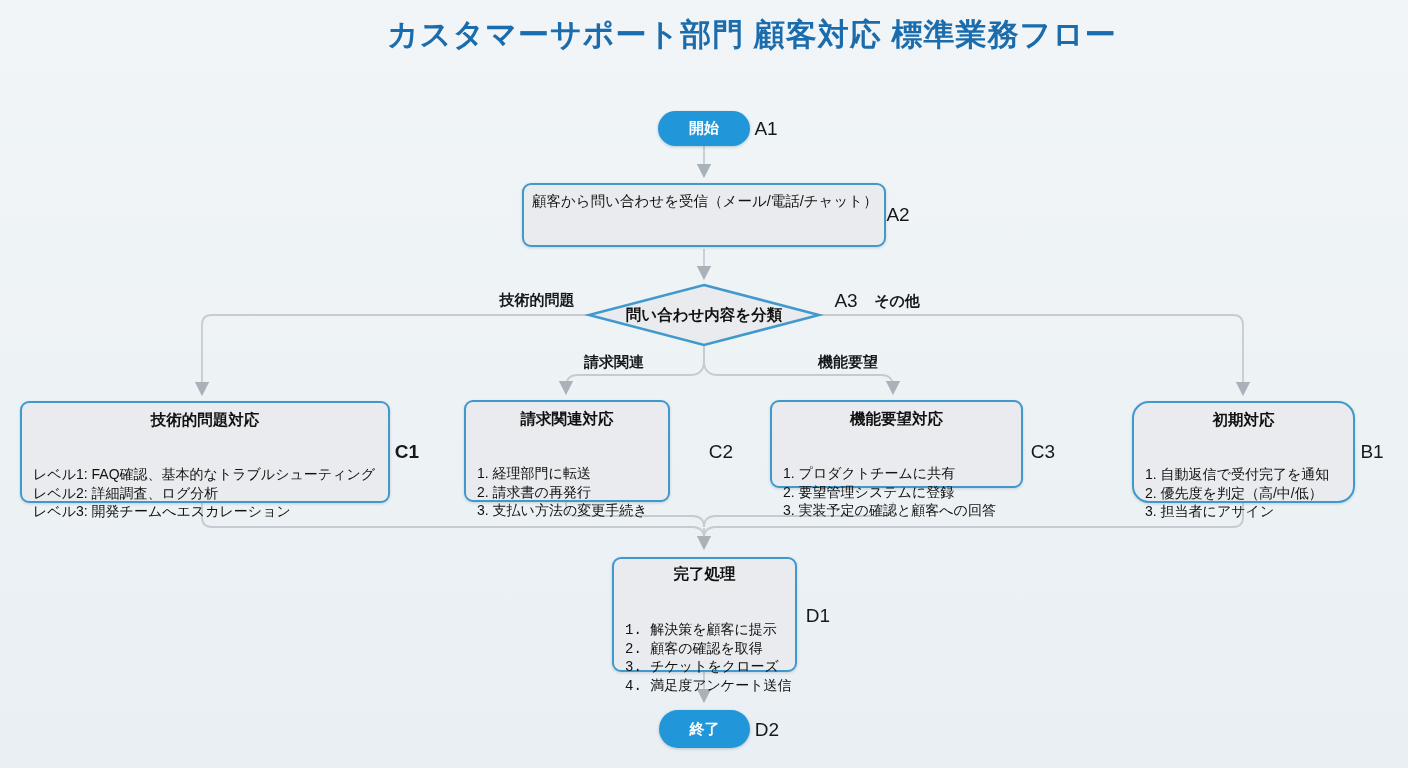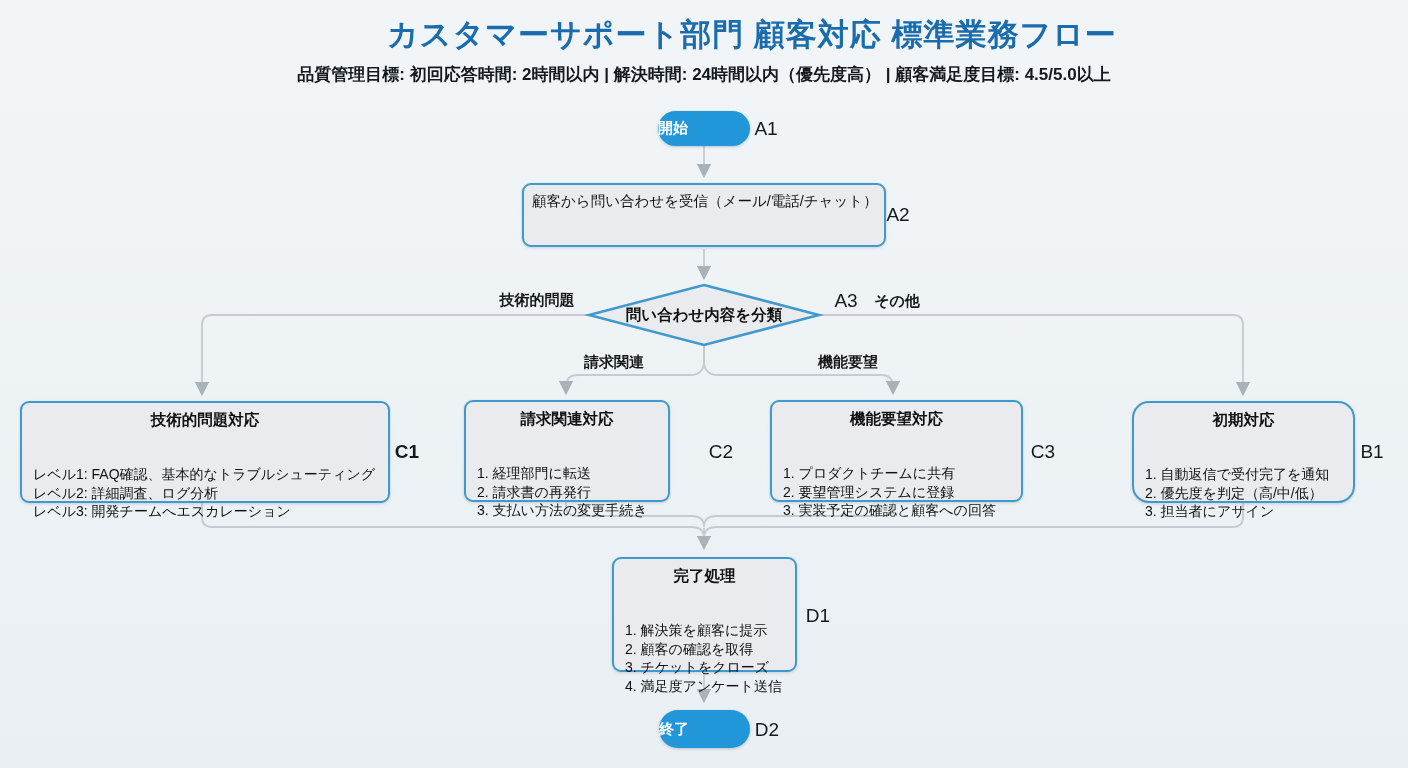--- a/index.html
+++ b/index.html
@@ -17,21 +17,21 @@
     position:absolute;left:0;top:14px;width:1408px;
     text-align:center;font-size:31px;font-weight:bold;
     color:#1a6cac;letter-spacing:1px;padding-left:48px;
   }
   .page-subtitle{
     position:absolute;left:0;top:63px;width:1408px;
     text-align:center;font-size:17px;font-weight:600;color:#14191d;
   }
   svg.edges{position:absolute;left:0;top:0;}
   .pill{
-    position:absolute;display:flex;align-items:center;justify-content:flex-start;
+    position:absolute;display:flex;align-items:center;justify-content:center;
     background:#2196d9;color:#ffffff;font-weight:bold;font-size:15px;
     border-radius:19px;box-shadow:0 1px 3px rgba(20,60,90,.25);
   }
   .node-box{
     position:absolute;box-sizing:border-box;
     background:#e9ebee;border:2.5px solid #4099cd;border-radius:9px;
     box-shadow:0 1px 3px rgba(20,60,90,.18);
     padding:7px 8px 6px 8px;color:#111;
   }
   .box-title{text-align:center;font-weight:bold;font-size:15.5px;line-height:1.25;margin-bottom:3px;white-space:nowrap;}
@@ -75,21 +75,20 @@
       <path d="M893,502 L893,506 Q893,516 883,516 L716,516 Q704,516 704,527"></path>
       <path d="M1243,503 L1243,517 Q1243,527 1233,527 L716,527 Q704,527 704,538"></path>
       <path d="M704,528 L704,548" marker-end="url(#arrow)"></path>
       <path d="M704,672 L704,701" marker-end="url(#arrow)"></path>
     </g>
 
     <polygon points="704,285 819,315 704,345 589,315" fill="#e9ebee" stroke="#4099cd" stroke-width="2.5"></polygon>
   </svg>
 
   <div class="page-title">カスタマーサポート部門 顧客対応 標準業務フロー</div>
-  <div class="page-subtitle">品質管理目標: 初回応答時間: 2時間以内 | 解決時間: 24時間以内（優先度高） | 顧客満足度目標: 4.5/5.0以上</div>
 
   <div class="pill" style="left:658px;top:111px;width:92px;height:35px;">
     <span>開始</span>
   </div>
 
   <div class="node-box" style="left:522px;top:183px;width:364px;height:64px;">
     <div class="box-sub">顧客から問い合わせを受信（メール/電話/チャット）</div>
   </div>
 
   <div class="diamond-label" style="left:704px;top:315px;">問い合わせ内容を分類</div>
@@ -105,39 +104,39 @@
 
   <div class="node-box pad-left" style="left:464px;top:400px;width:206px;height:102px;">
     <div class="box-title">請求関連対応</div>
     <div class="box-items">
       <div>1. 経理部門に転送</div>
       <div>2. 請求書の再発行</div>
       <div>3. 支払い方法の変更手続き</div>
     </div>
   </div>
 
-  <div class="node-box pad-left" style="left:770px;top:400px;width:253px;height:102px;">
+  <div class="node-box pad-left" style="left:770px;top:400px;width:253px;height:88px;">
     <div class="box-title">機能要望対応</div>
     <div class="box-items">
       <div>1. プロダクトチームに共有</div>
       <div>2. 要望管理システムに登録</div>
       <div>3. 実装予定の確認と顧客への回答</div>
     </div>
   </div>
 
   <div class="node-box pad-left" style="left:1132px;top:401px;width:223px;height:102px;border-radius:17px;">
     <div class="box-title">初期対応</div>
     <div class="box-items">
       <div>1. 自動返信で受付完了を通知</div>
       <div>2. 優先度を判定（高/中/低）</div>
       <div>3. 担当者にアサイン</div>
     </div>
   </div>
 
-  <div class="node-box pad-left" style="left:612px;top:557px;width:185px;height:115px;">
+  <div class="node-box pad-left" style="left:612px;top:557px;width:185px;height:115px;font-family:Liberation Mono, monospace;">
     <div class="box-title">完了処理</div>
     <div class="box-items">
       <div>1. 解決策を顧客に提示</div>
       <div>2. 顧客の確認を取得</div>
       <div>3. チケットをクローズ</div>
       <div>4. 満足度アンケート送信</div>
     </div>
   </div>
 
   <div class="pill" style="left:659px;top:710px;width:91px;height:38px;">

